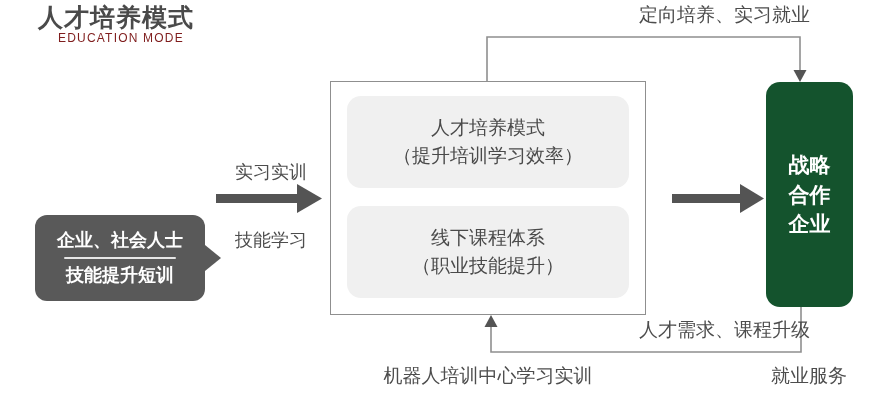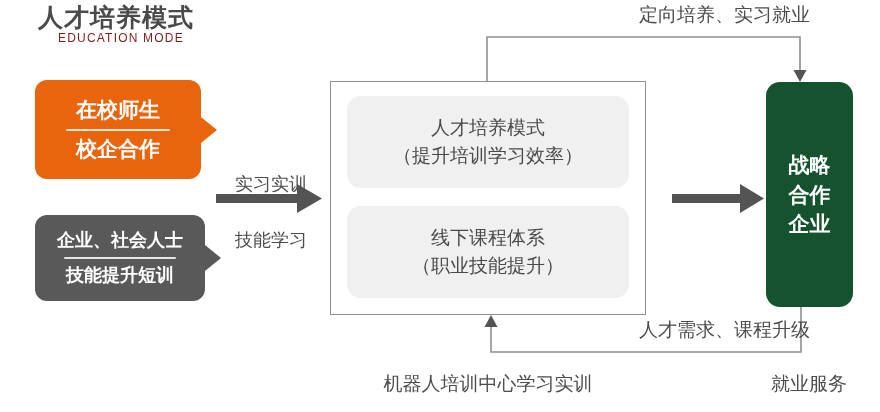--- a/index.html
+++ b/index.html
@@ -56,21 +56,21 @@
   #bubble-gray{left:35px;top:215px;width:170px;height:86px;background:#595959;}
   #bubble-gray .btext{font-size:18px;}
   #bubble-gray .bdiv{width:112px;}
   #bubble-gray .tail{border-left:16px solid #595959;}
 
   
   .midlabel{
     position:absolute;font-size:18px;color:#4d4d4d;
     white-space:nowrap;text-align:center;
   }
-  #mid-label-top{left:216px;top:160px;width:110px;margin-top:12px;}
+  #mid-label-top{left:216px;top:160px;width:110px;}
   #mid-label-bottom{left:216px;top:228px;width:110px;}
 
   
   #center-box{
     position:absolute;left:330px;top:81px;width:316px;height:234px;
     border:1.5px solid #8f8f8f;background:#ffffff;box-sizing:border-box;
   }
   .inner-card{
     position:absolute;left:16px;width:282px;height:92px;
     background:#f0f0f0;border-radius:14px;
@@ -97,21 +97,21 @@
   .looplabel{
     position:absolute;font-size:19px;color:#4d4d4d;
     white-space:nowrap;text-align:right;
   }
   #loop-label-top{left:470px;top:2px;width:340px;}
   #loop-label-bottom{left:500px;top:317px;width:310px;}
 
   
   .caption{
     position:absolute;font-size:19px;color:#4d4d4d;
-    white-space:nowrap;text-align:center;margin-top:8px;
+    white-space:nowrap;text-align:center;
   }
   #caption-center{left:338px;top:363px;width:300px;}
   #caption-right{left:736px;top:363px;width:146px;}
 
   svg.lines{position:absolute;left:0;top:0;width:880px;height:412px;pointer-events:none;}
 </style>
 </head>
 <body>
 
 <div id="stage">
@@ -135,26 +135,20 @@
       <rect x="216" y="194" width="84" height="9" fill="#545454"></rect>
       <polygon points="322,198.5 297,184 297,213" fill="#545454"></polygon>
     </g>
 
     <g>
       <rect x="672" y="194" width="72" height="9" fill="#545454"></rect>
       <polygon points="764,198.5 740,184 740,213" fill="#545454"></polygon>
     </g>
   </svg>
 
-  <div class="bubble" id="bubble-orange">
-    <div class="btext">在校师生</div>
-    <div class="bdiv"></div>
-    <div class="btext">校企合作</div>
-    <div class="tail"></div>
-  </div>
 
   <div class="bubble" id="bubble-gray">
     <div class="btext">企业、社会人士</div>
     <div class="bdiv"></div>
     <div class="btext">技能提升短训</div>
     <div class="tail"></div>
   </div>
 
   <div class="midlabel" id="mid-label-top">实习实训</div>
   <div class="midlabel" id="mid-label-bottom">技能学习</div>

